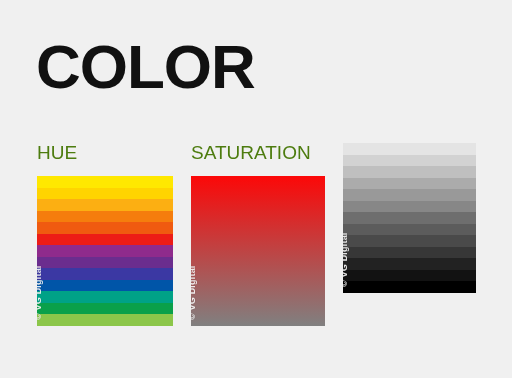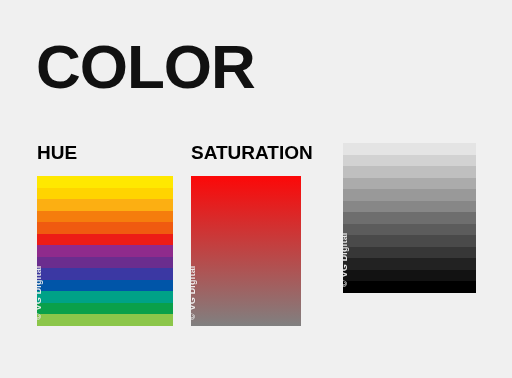--- a/index.html
+++ b/index.html
@@ -36,27 +36,27 @@
     position: absolute;
     left: 0;
     top: 143px;
     width: 512px;
   }
   .col {
     position: absolute;
     top: 0;
   }
   .col-hue   { left: 37px;  width: 136px; }
-  .col-sat   { left: 191px; width: 110px; }
+  .col-sat   { left: 191px; width: 134px; }
   .col-val   { left: 343px; width: 133px; }
 
   .col-label {
     font-size: 19px;
-    font-weight: 700;
-    color: #000000;
+    font-weight: 400;
+    color: #4d7c0f;
     line-height: 1;
     margin-bottom: 14px;
     white-space: nowrap;
   }
   .swatch {
     position: relative;
     height: 150px;
     width: 100%;
     overflow: hidden;
   }

